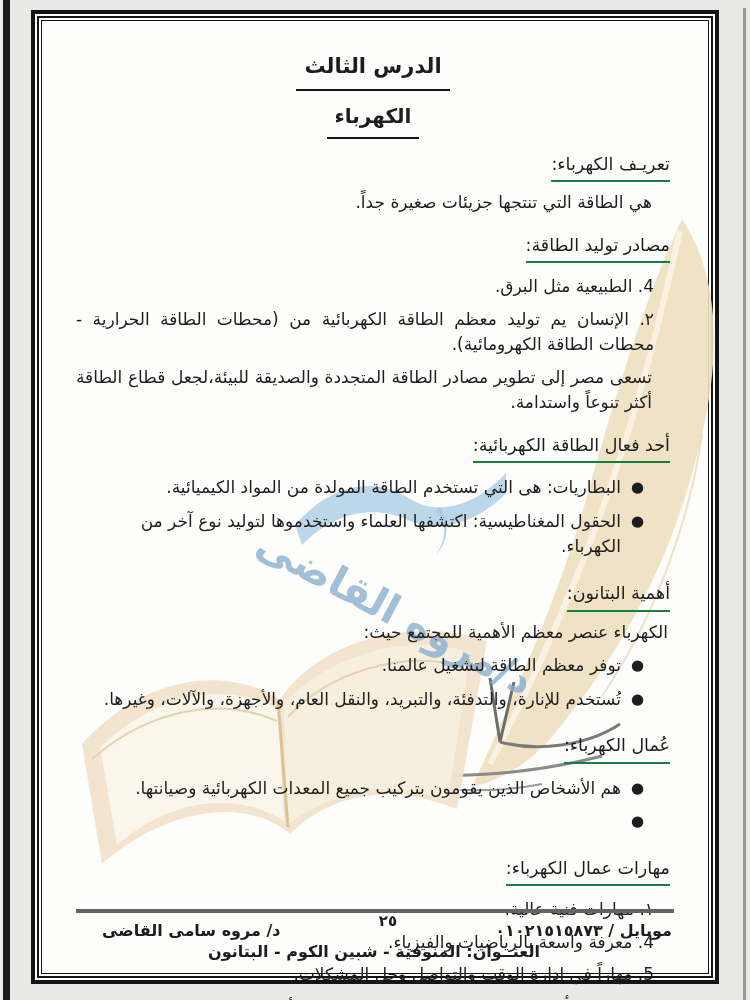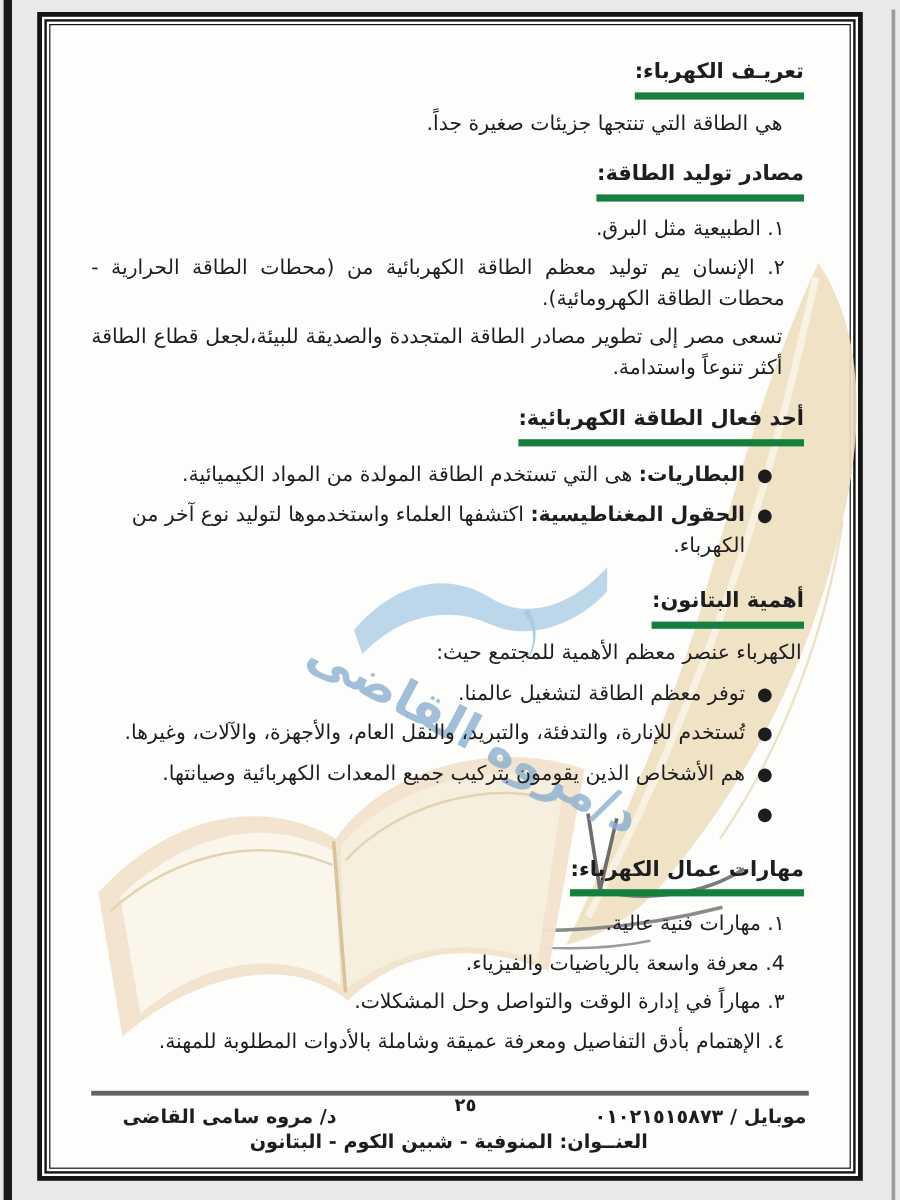--- a/index.html
+++ b/index.html
@@ -31,29 +31,29 @@
     direction:rtl;white-space:nowrap;
   }
   
   .title-wrap{text-align:center;z-index:2;position:relative;}
   .title{
     display:inline-block;font-weight:bold;font-size:21px;
     border-bottom:2px solid #141414;padding:0 8px 6px;margin-top:16px;
   }
   .title2{margin-top:10px;font-size:20px;}
   h3.sec{
-    display:inline-block;font-size:17.5px;font-weight:bold;margin:14px 0 4px;
-    border-bottom:6px solid #15803d;padding-bottom:4px;line-height:1.35;
+    display:inline-block;font-size:17.5px;font-weight:normal;margin:14px 0 4px;
+    border-bottom:2px solid #15803d;padding-bottom:4px;line-height:1.35;
   }
   p.body{margin:4px 18px 4px 0;}
   p.just{text-align:justify;margin-left:0;}
   .numitem{margin:7px 16px 7px 0;}
   .bullet{display:flex;gap:10px;margin:8px 26px 8px 0;align-items:flex-start;}
   .bullet .dot{font-size:15px;line-height:1.7;}
-  .bullet .term{font-weight:bold;}
+  .bullet .term{font-weight:normal;}
   
   .footer{position:absolute;left:20px;right:22px;bottom:8px;z-index:2;}
   .sep{height:4px;background:#636363;margin:0 12px 8px 14px;}
   .frow{display:flex;justify-content:space-between;align-items:flex-end;font-weight:bold;font-size:16px;padding:0 14px 0 40px;}
   .pagenum{position:relative;top:-10px;font-size:15px;}
   .address{text-align:center;font-weight:bold;font-size:16px;margin-top:2px;padding-bottom:4px;}
 </style>
 </head>
 <body>
 
@@ -88,29 +88,33 @@
 
   <svg class="wm" style="left:248px;top:442px;width:220px;height:100px;" viewBox="0 0 220 100">
     <path d="M5 62 C40 22, 82 12, 120 36 C150 54, 186 42, 216 10 L216 30 C190 58, 150 72, 118 57 C85 42, 45 48, 12 82 Z" fill="#b5d2e8" opacity="0.9"></path>
     <path d="M150 44 C160 60, 158 78, 146 92 C158 74, 156 58, 146 48 Z" fill="#a9c9e2" opacity="0.9"></path>
   </svg>
 
   <div class="wm wm-signature">د/مروه القاضى</div>
 
   <div class="doc">
 
+    <div class="title-wrap">
+      <span class="title">الدرس الثالث</span><br>
+      <span class="title title2">الكهرباء</span>
+    </div>
 
     <div>
       <h3 class="sec">تعريـف الكهرباء:</h3><br>
       <p class="body">هي الطاقة التي تنتجها جزيئات صغيرة جداً.</p>
     </div>
 
     <div>
       <h3 class="sec">مصادر توليد الطاقة:</h3>
-      <p class="numitem">١. الطبيعية مثل البرق.</p>
+      <p class="numitem">4. الطبيعية مثل البرق.</p>
       <p class="numitem just">٢. الإنسان يم توليد معظم الطاقة الكهربائية من (محطات الطاقة الحرارية - محطات الطاقة الكهرومائية).</p>
       <p class="body just">تسعى مصر إلى تطوير مصادر الطاقة المتجددة والصديقة للبيئة،لجعل قطاع الطاقة أكثر تنوعاً واستدامة.</p>
     </div>
 
     <div>
       <h3 class="sec">أحد فعال الطاقة الكهربائية:</h3>
       <div class="bullet">
         <span class="dot">●</span>
         <span><span class="term">البطاريات:</span><span> هى التي تستخدم الطاقة المولدة من المواد الكيميائية.</span></span>
       </div>
@@ -127,34 +131,35 @@
         <span class="dot">●</span>
         <span>توفر معظم الطاقة لتشغيل عالمنا.</span>
       </div>
       <div class="bullet">
         <span class="dot">●</span>
         <span>تُستخدم للإنارة، والتدفئة، والتبريد، والنقل العام، والأجهزة، والآلات، وغيرها.</span>
       </div>
     </div>
 
     <div>
+      <h3 class="sec">عُمال الكهرباء:</h3>
       <div class="bullet">
         <span class="dot">●</span>
         <span>هم الأشخاص الذين يقومون بتركيب جميع المعدات الكهربائية وصيانتها.</span>
       </div>
       <div class="bullet">
         <span class="dot">●</span>
       </div>
     </div>
 
     <div>
       <h3 class="sec">مهارات عمال الكهرباء:</h3>
       <p class="numitem">١. مهارات فنية عالية.</p>
       <p class="numitem">4. معرفة واسعة بالرياضيات والفيزياء.</p>
-      <p class="numitem">٣. مهاراً في إدارة الوقت والتواصل وحل المشكلات.</p>
+      <p class="numitem">5. مهاراً في إدارة الوقت والتواصل وحل المشكلات.</p>
       <p class="numitem">٤. الإهتمام بأدق التفاصيل ومعرفة عميقة وشاملة بالأدوات المطلوبة للمهنة.</p>
     </div>
   </div>
 
   <div class="footer">
     <div class="sep"></div>
     <div class="frow">
       <span>موبايل / ٠١٠٢١٥١٥٨٧٣</span>
       <span class="pagenum">٢٥</span>
       <span>د/ مروه سامى القاضى</span>

